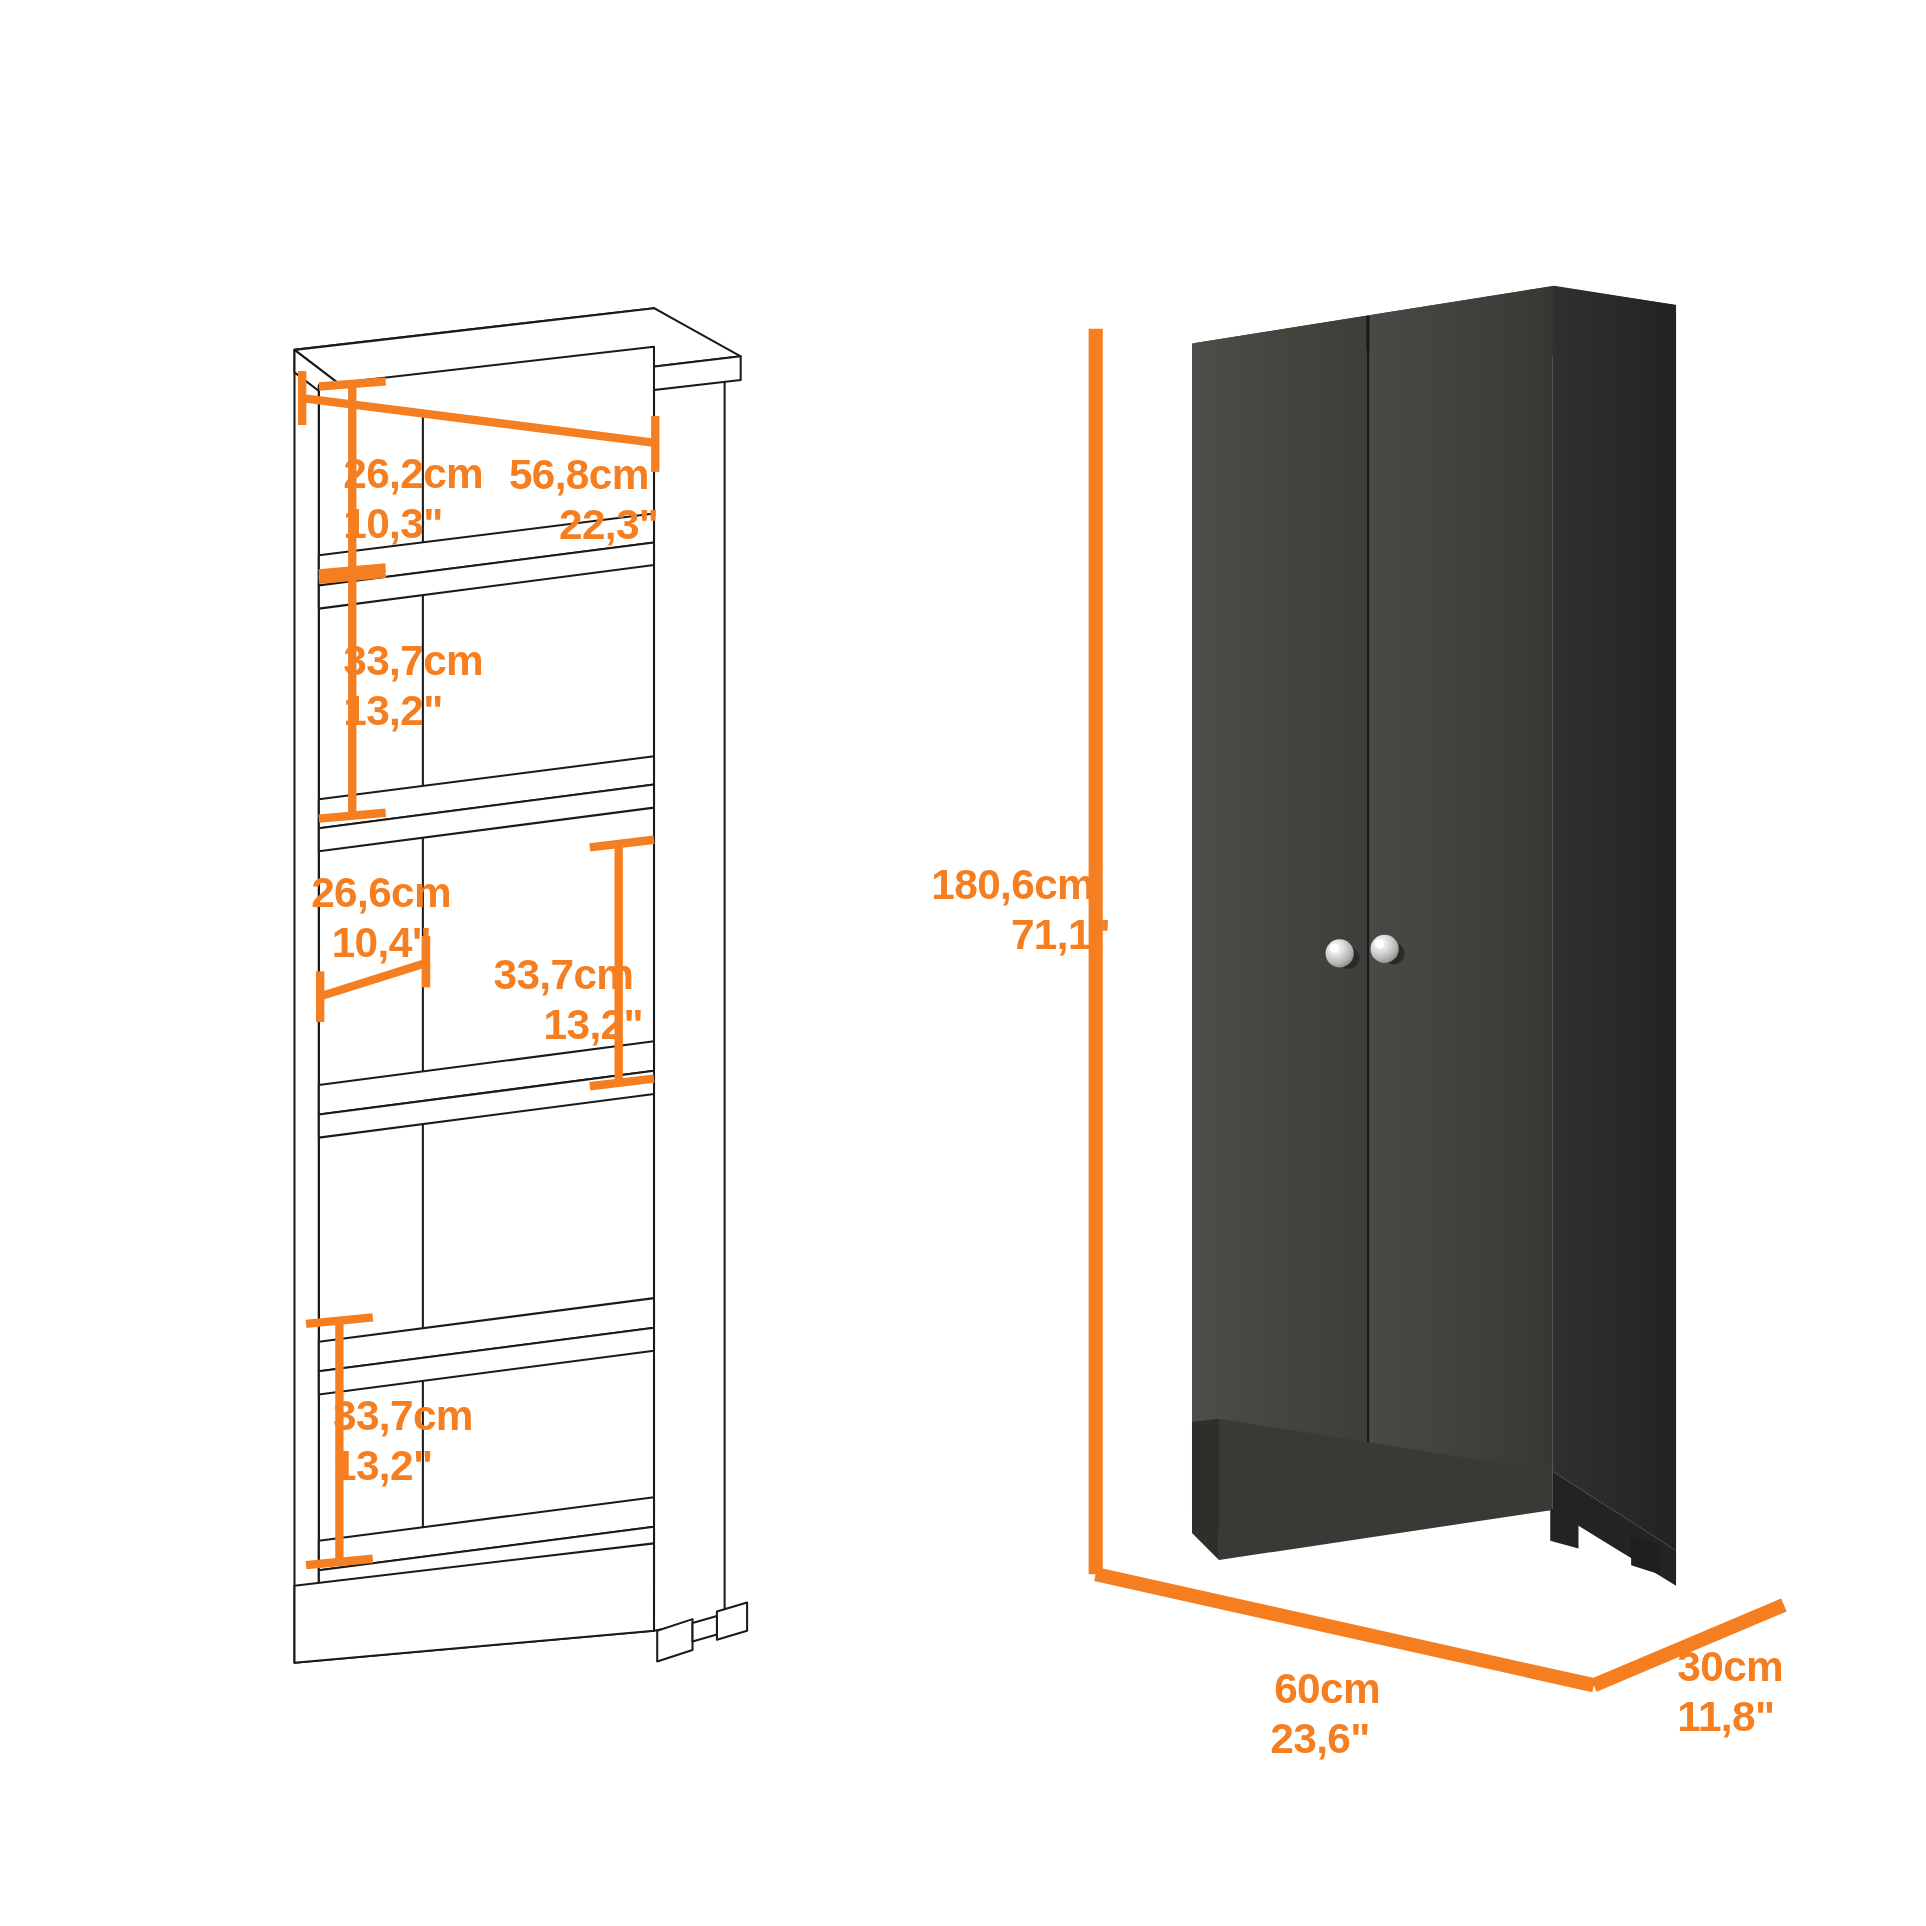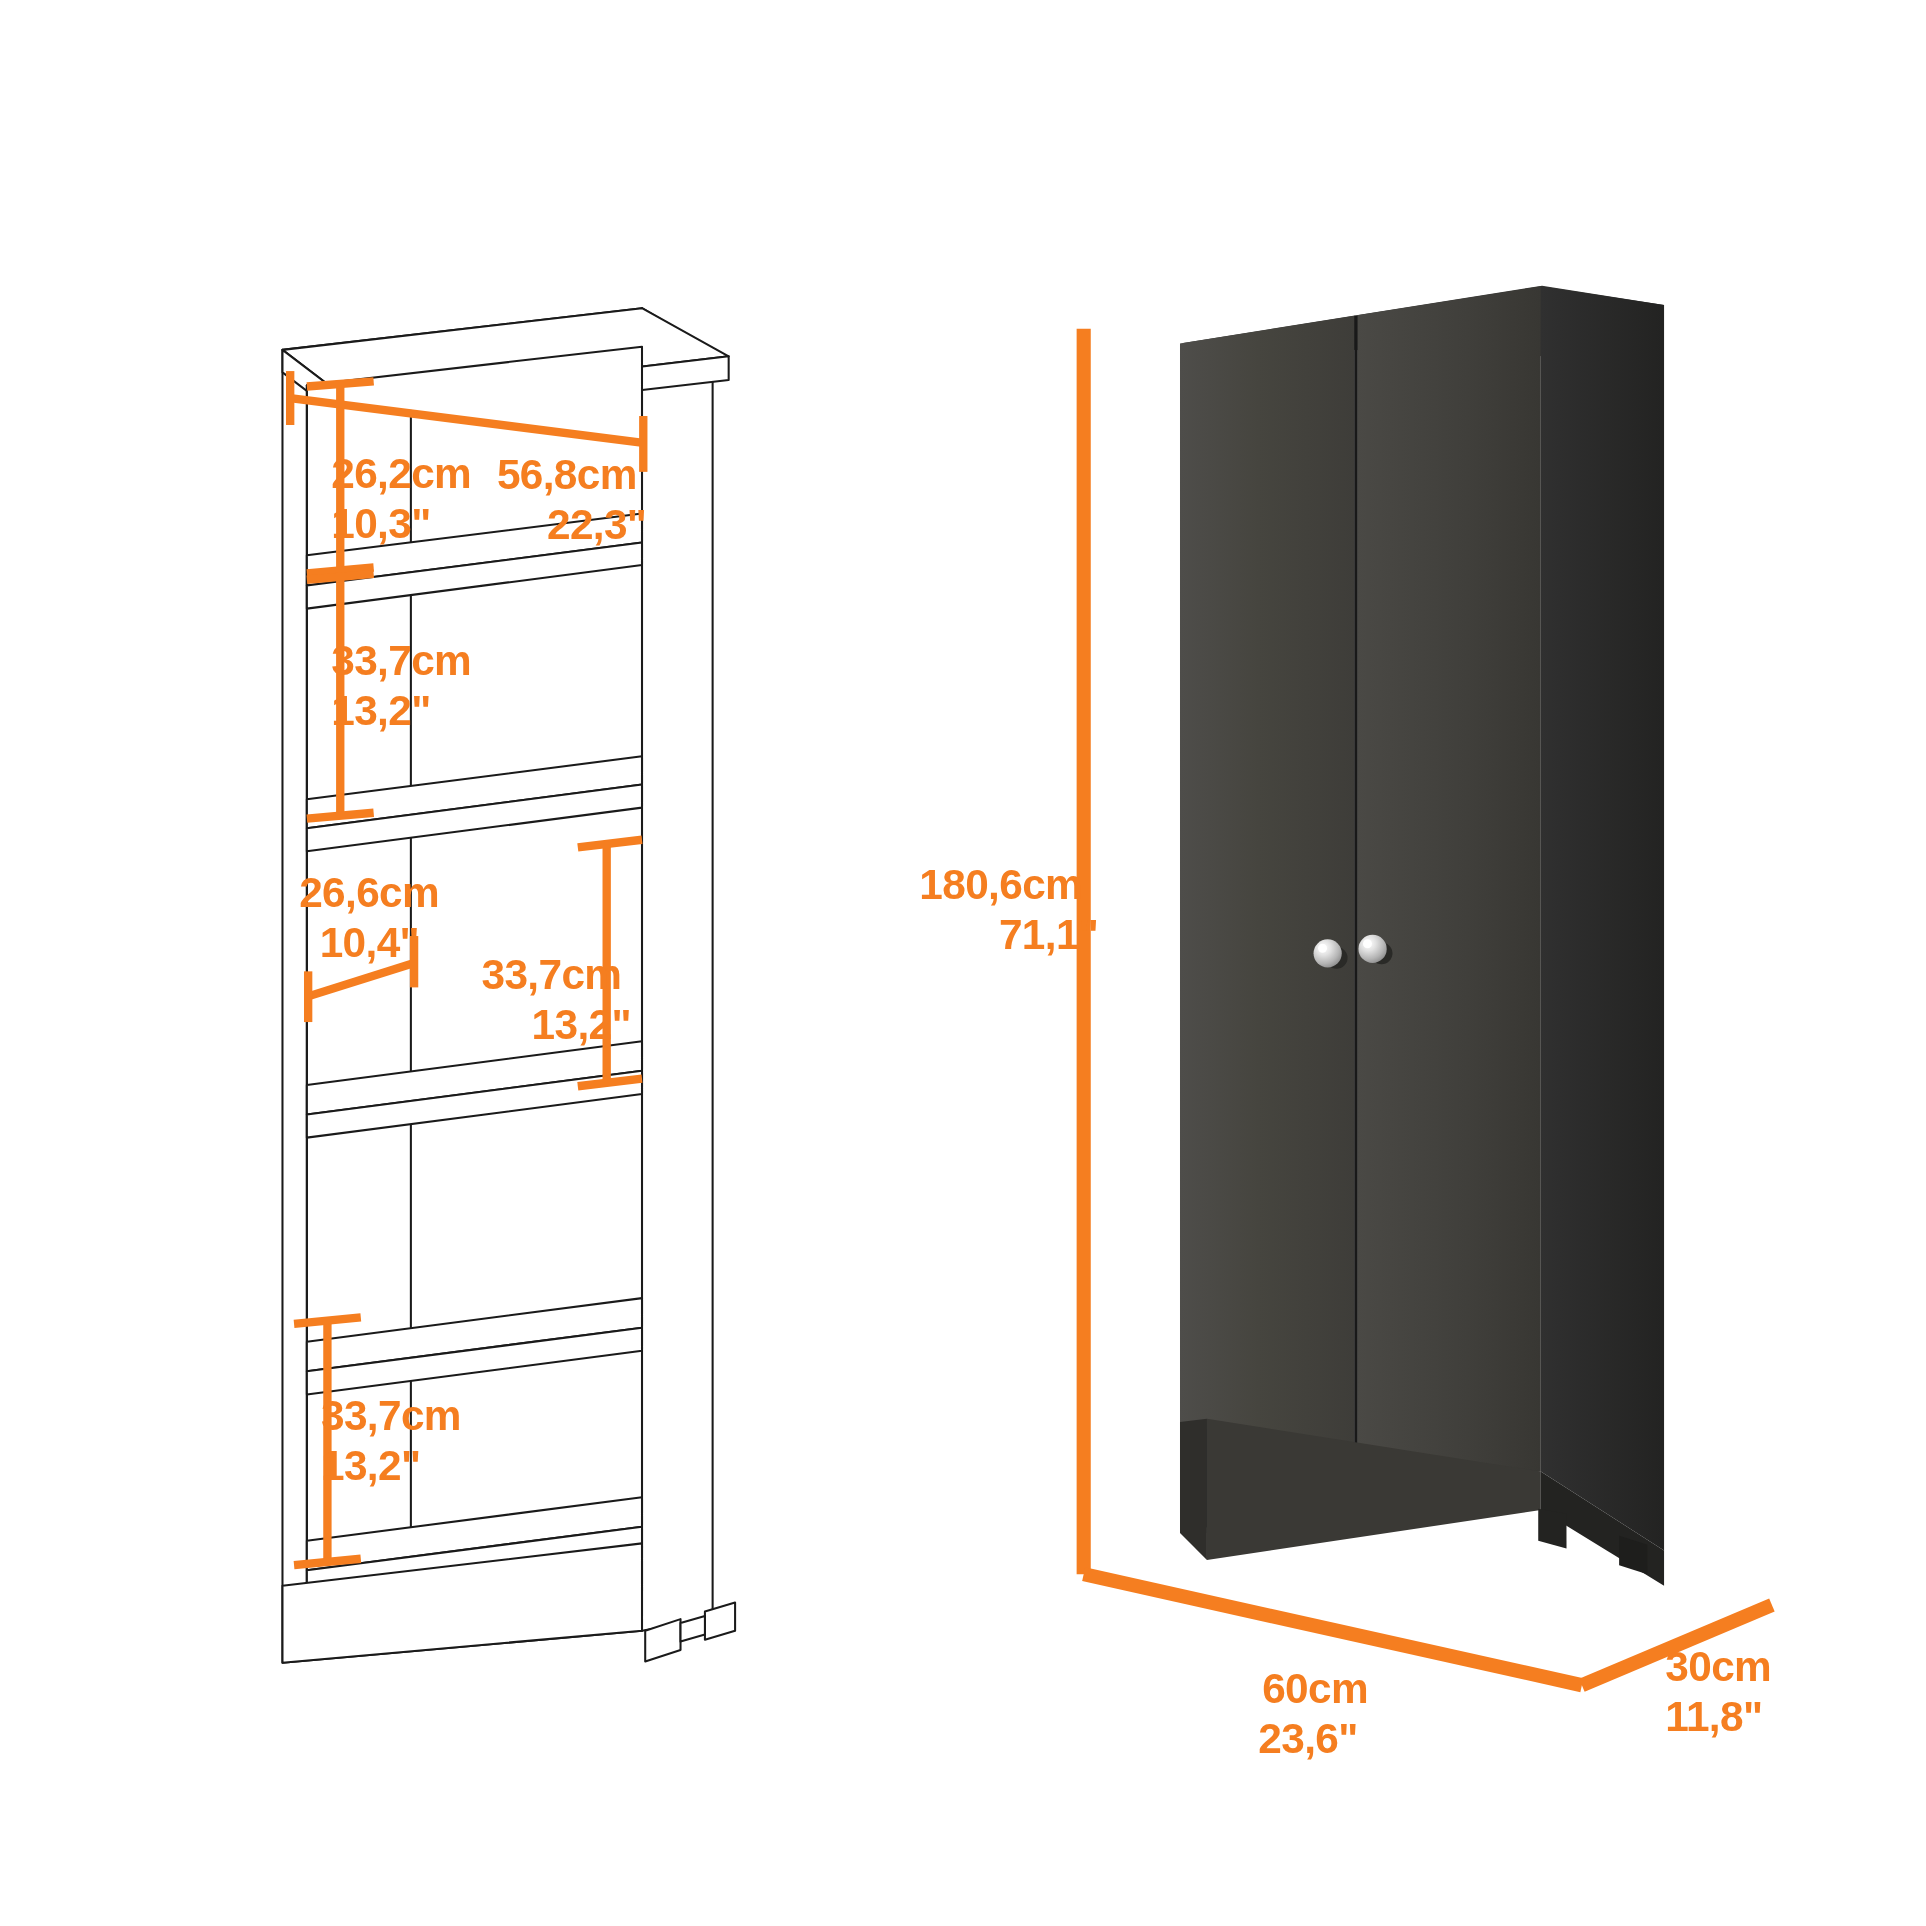--- a/index.html
+++ b/index.html
@@ -3,21 +3,21 @@
 <meta charset="utf-8">
 <style>
   html,body{margin:0;padding:0;}
   body{
     width:1926px;height:1926px;
     background:#ffffff;
     font-family:"Liberation Sans", sans-serif;
     overflow:hidden;
     position:relative;
   }
-  #stage{position:absolute;inset:0;}
+  #stage{position:absolute;inset:0;margin-left:12px;}
   svg{display:block;width:1926px;height:1926px;}
 
   .dimtext{
     fill:#F57E20;
     font-family:"Liberation Sans", sans-serif;
     font-weight:bold;
     font-size:62px;
     letter-spacing:-1px;
   }
   .dimtext.big{font-size:66px;}

